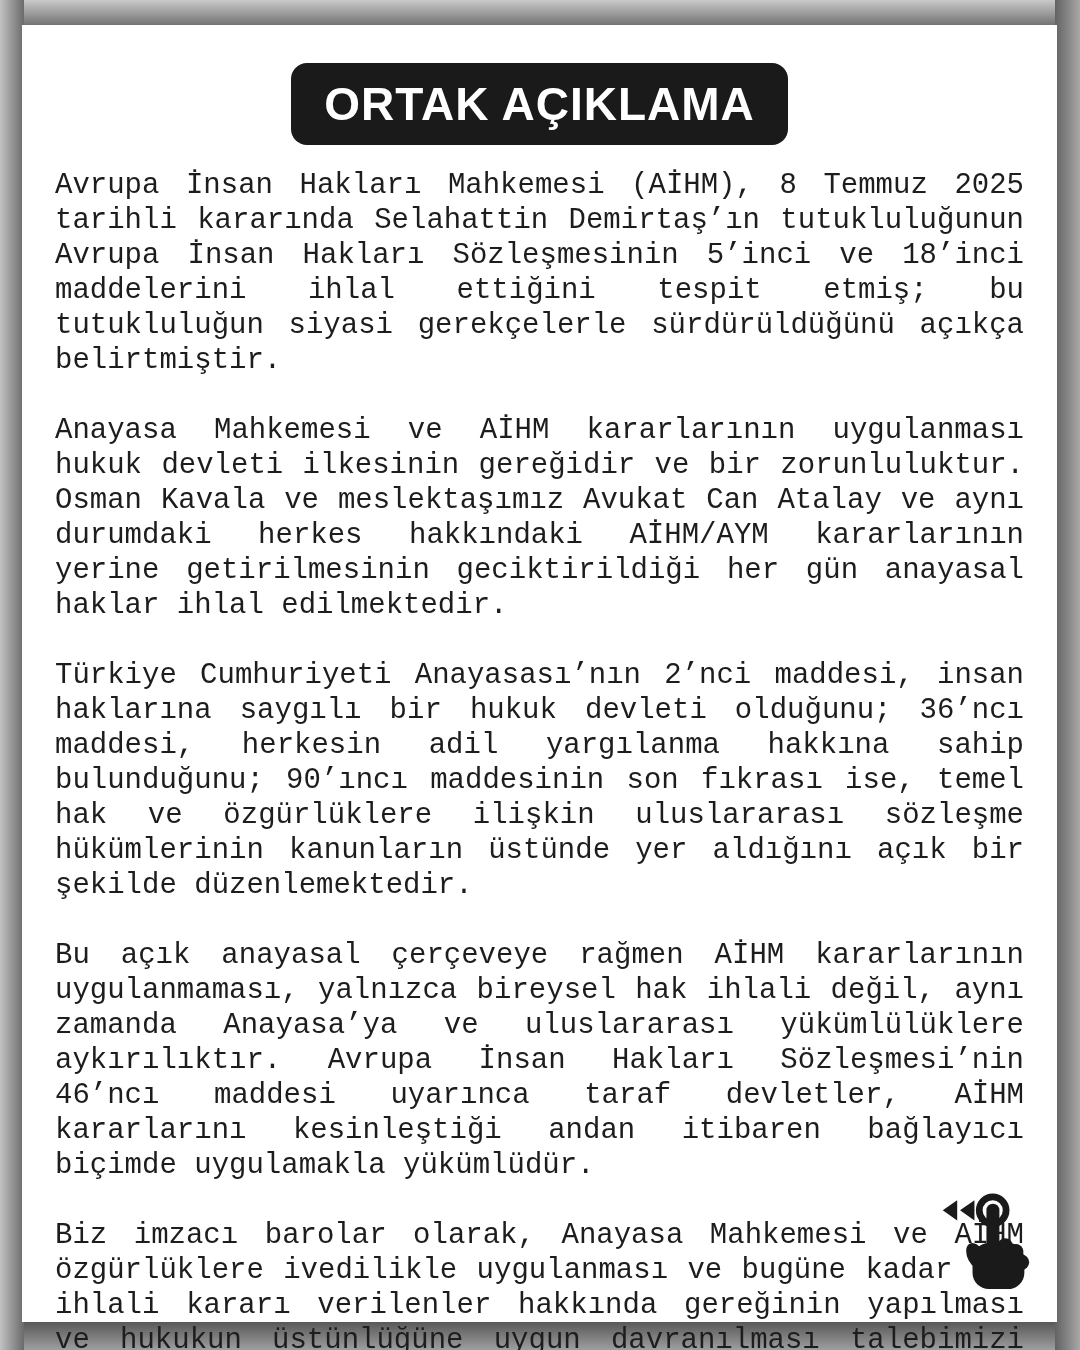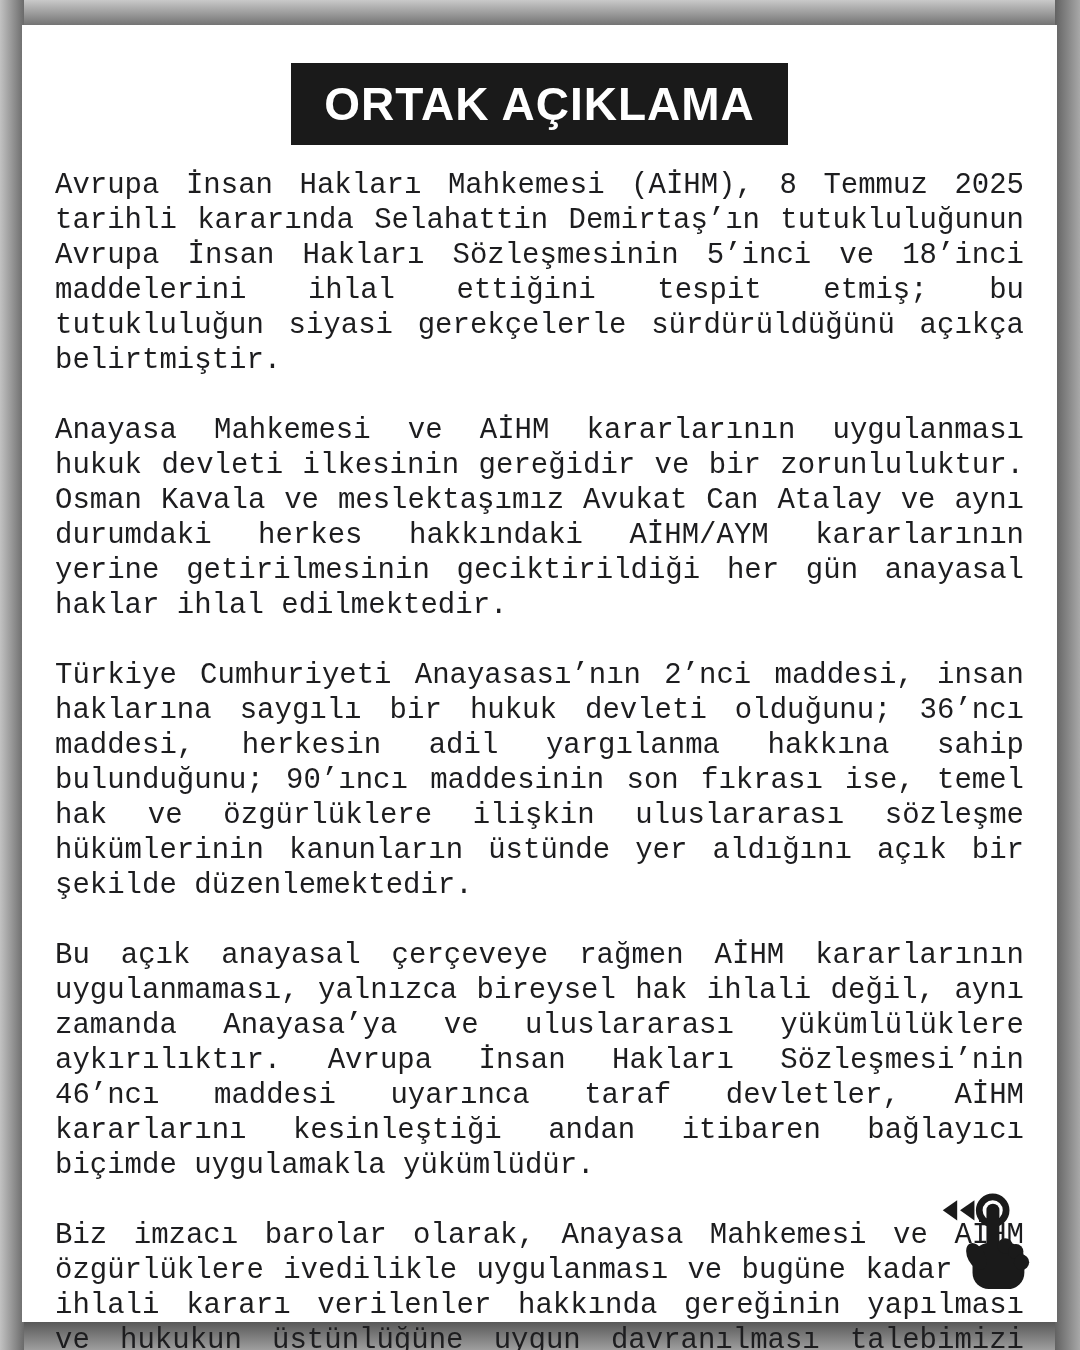--- a/index.html
+++ b/index.html
@@ -43,20 +43,21 @@
     margin: 0 auto;
     background: #1a1a1a;
     color: #ffffff;
     display: flex;
     align-items: center;
     justify-content: center;
     font-size: 46px;
     font-weight: 700;
     letter-spacing: 1px;
     white-space: nowrap;
+    border-radius: 16px;
   }
   .statement {
     margin-top: 23px;
     color: #1d1d1f;
     font-size: 29px;
     line-height: 35px;
     text-align: justify;
     font-family: Liberation Mono, monospace;
   }
   .statement p {

